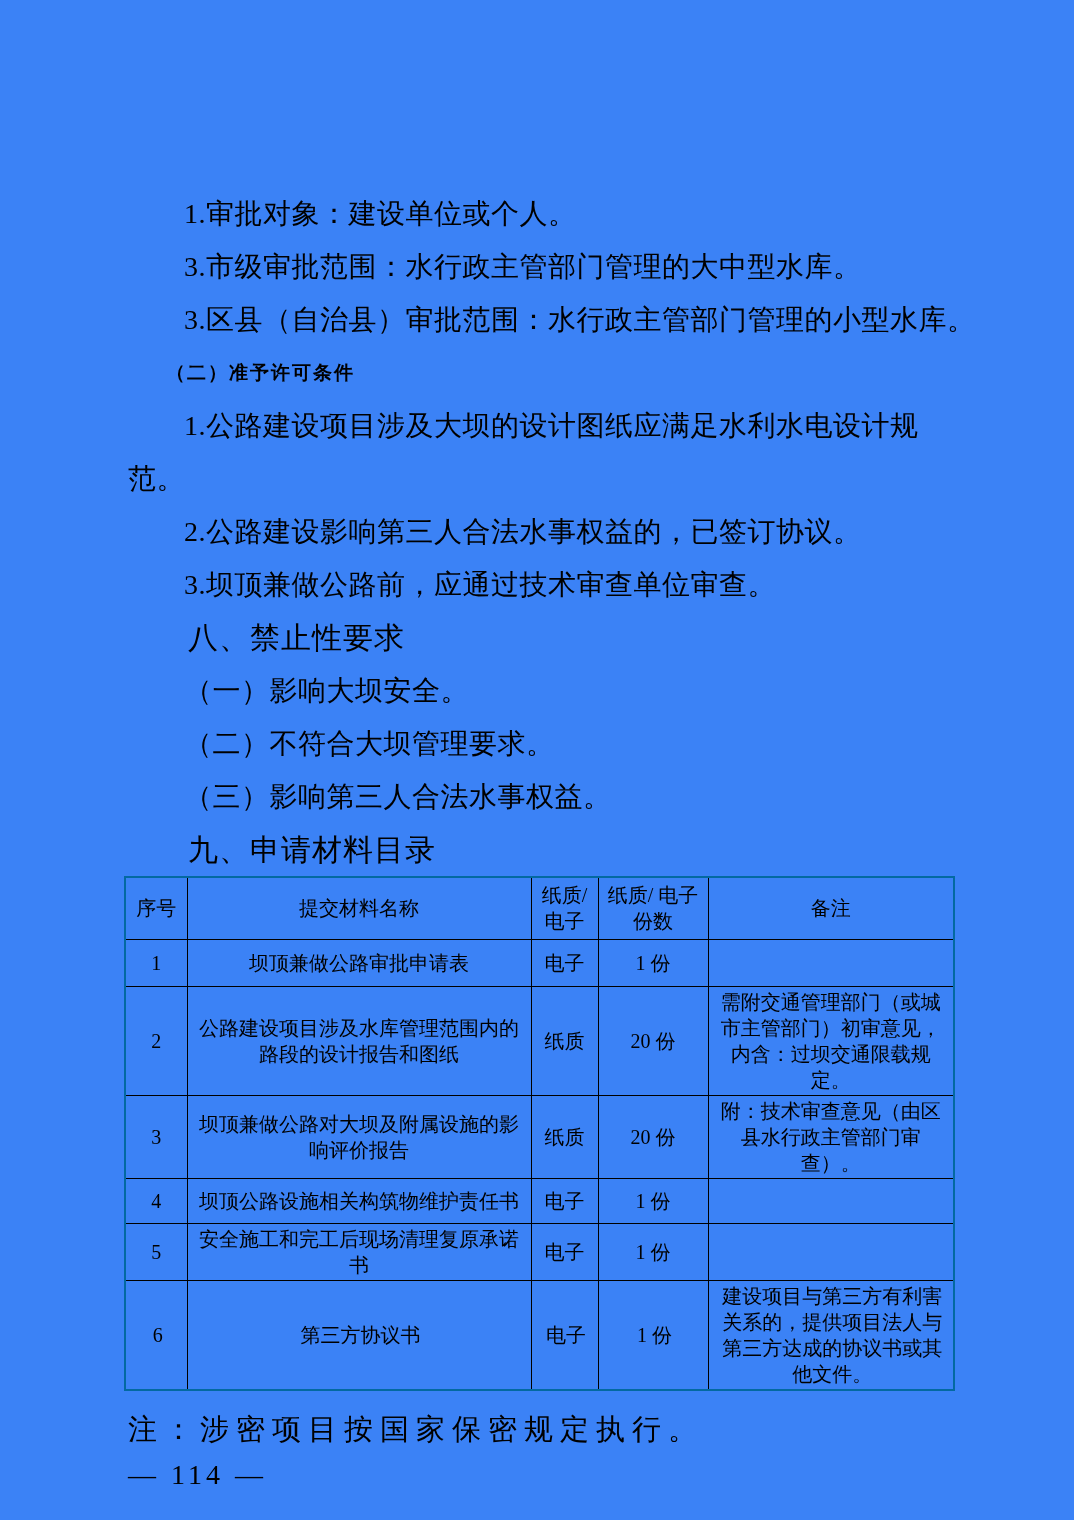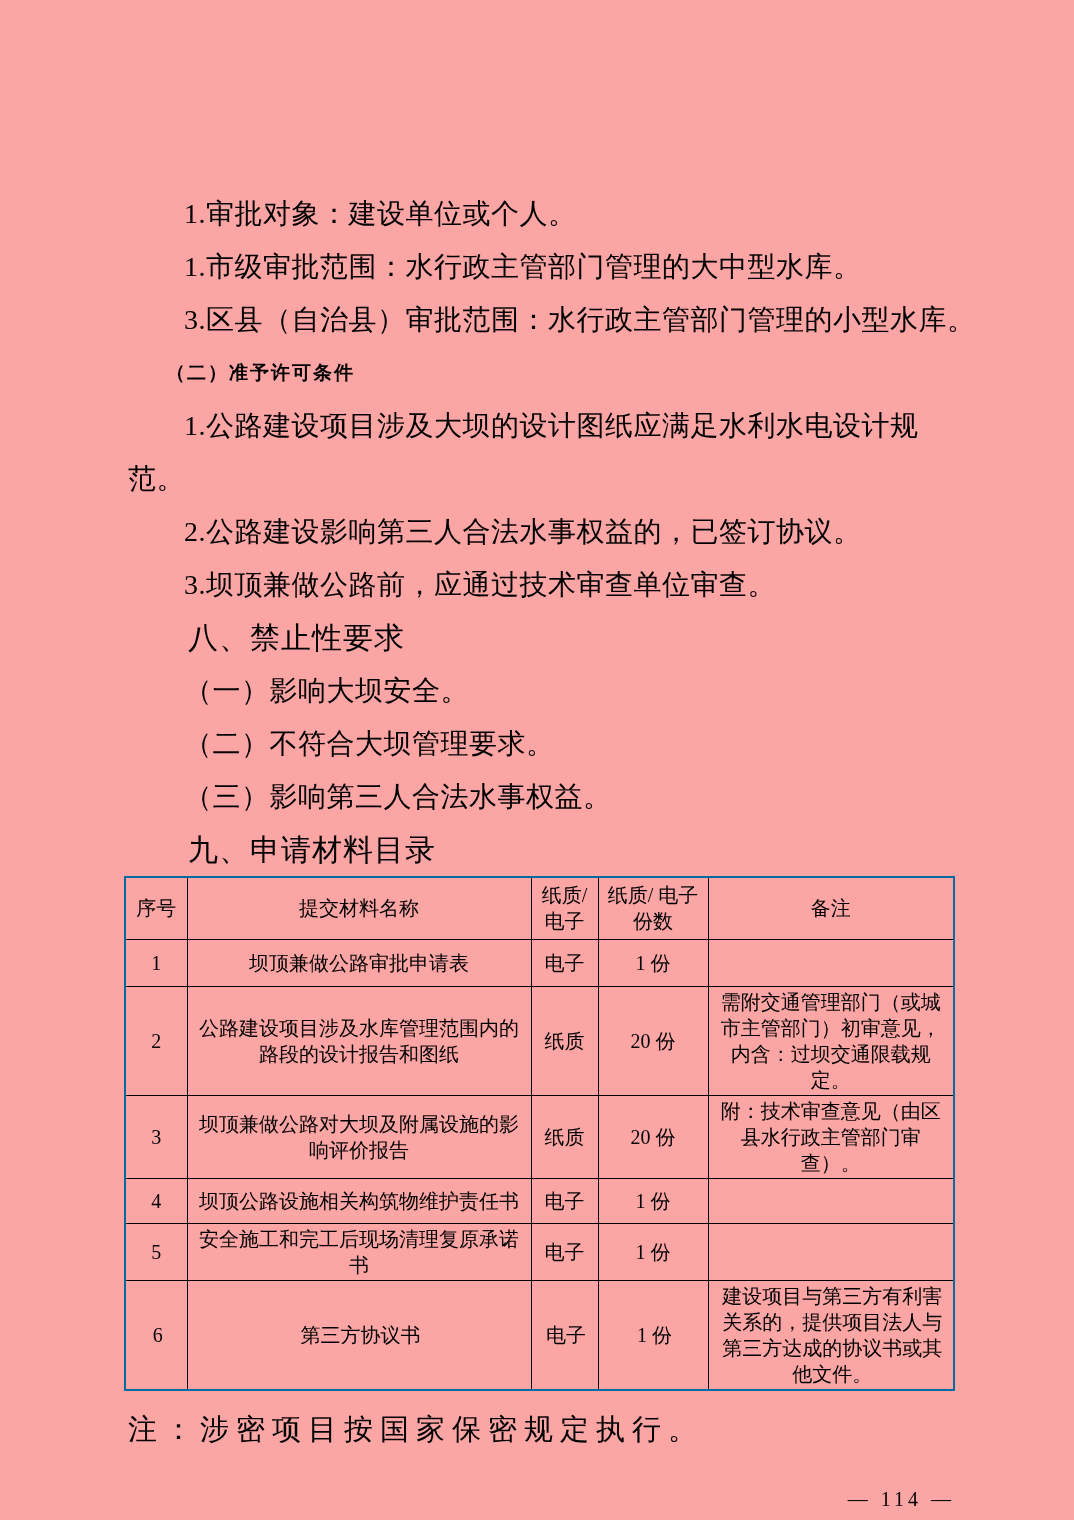--- a/index.html
+++ b/index.html
@@ -1,19 +1,19 @@
 <!DOCTYPE html>
 <html><head>
 <meta charset="utf-8">
 <style>
   * { margin:0; padding:0; box-sizing:border-box; }
   html,body { background:#ffffff; }
   .page {
     width:1074px; height:1520px;
-    background:#fca5a5;
+    background:#3b82f6;
     color:#000000;
     font-family:"Liberation Serif","DejaVu Serif",serif;
     overflow:hidden;
     position:relative;
     padding:187px 119px 0 128px;
   }
   .para {
     font-size:28px;
     line-height:53px;
     text-indent:2em;
@@ -67,34 +67,33 @@
   tr.h-r4 td { height:45px; }
   tr.h-r5 td { height:47px; }
   tr.h-r6 td { height:103px;padding-left:7px; }
   .footnote {
     margin-top:16px;
     font-size:29px;
     line-height:44px;
     letter-spacing:7px;
   }
   .page-number {
-    margin-top:28px;
-    font-size:20px;
+    margin-top:4px;
+    font-size:28px;
     line-height:40px;
     letter-spacing:4px;
-    text-align:right;
   }
 </style>
 </head>
 <body>
 
 <div class="page">
 
   <p class="para">1.审批对象：建设单位或个人。</p>
-  <p class="para">1.市级审批范围：水行政主管部门管理的大中型水库。</p>
+  <p class="para">3.市级审批范围：水行政主管部门管理的大中型水库。</p>
   <p class="para">3.区县（自治县）审批范围：水行政主管部门管理的小型水库。</p>
 
   <p class="subheading">（二）准予许可条件</p>
 
   <p class="para">1.公路建设项目涉及大坝的设计图纸应满足水利水电设计规
 范。</p>
   <p class="para">2.公路建设影响第三人合法水事权益的，已签订协议。</p>
   <p class="para">3.坝顶兼做公路前，应通过技术审查单位审查。</p>
 
   <h2 class="heading-hei">八、禁止性要求</h2>

